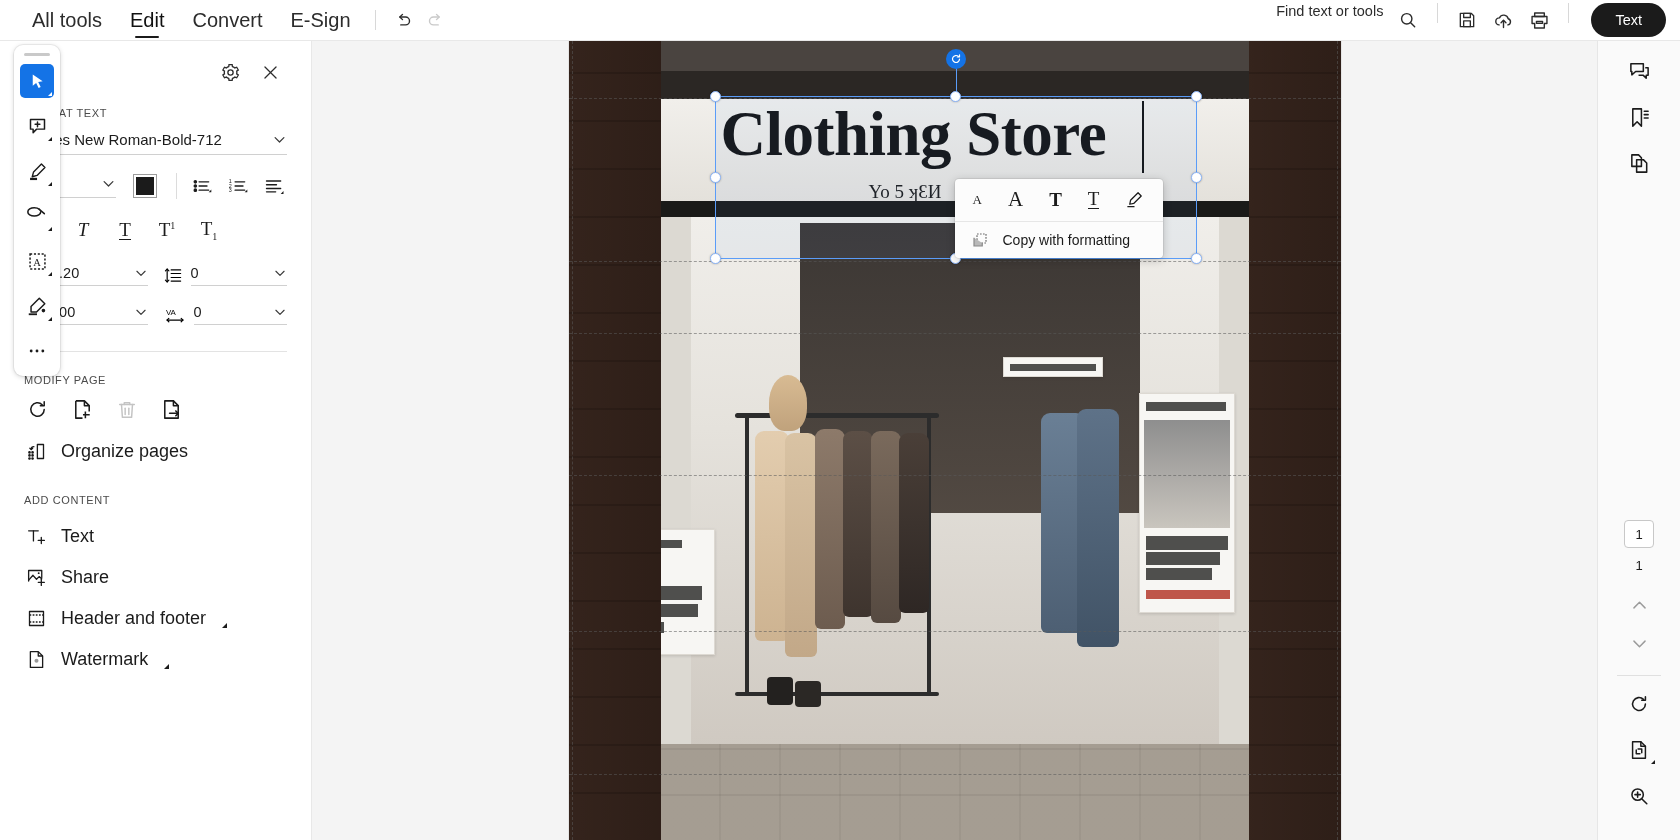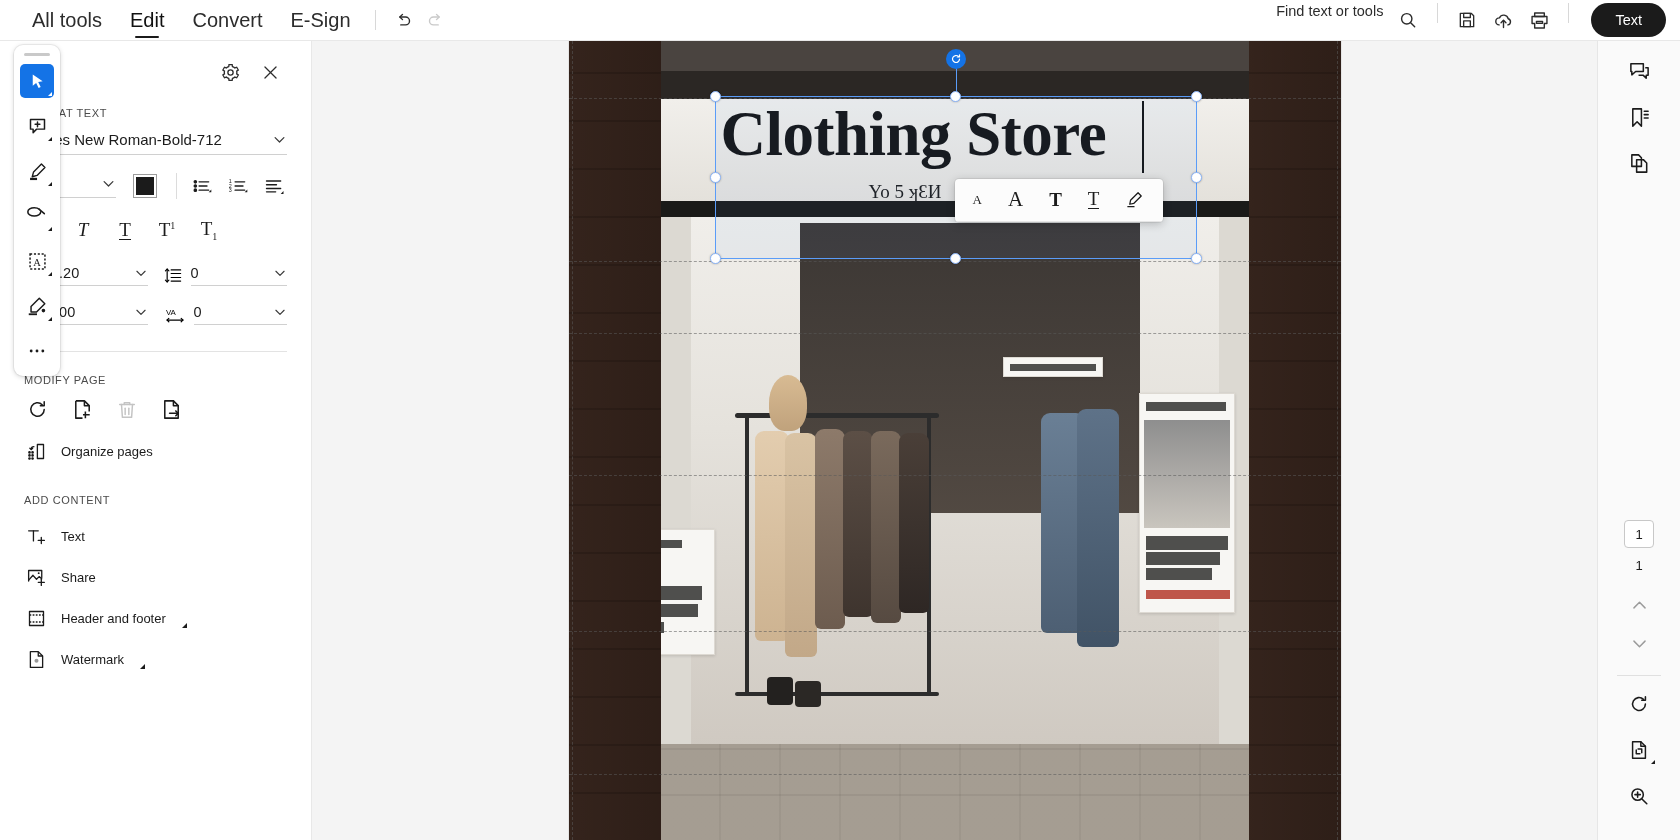--- a/index.html
+++ b/index.html
@@ -102,21 +102,21 @@
   .spin-val { font-size: 14.5px; color: #1b1b1b; }
 
   .divider { height: 1px; background: #e3e3e3; margin: 26px 0 0 0; }
 
   .modify-icons { display: flex; align-items: center; gap: 22px; margin-top: 4px; padding-left: 2px; }
   .mi { cursor: pointer; color: #1b1b1b; display: flex; }
   .mi.disabled { color: #c4c4c4; }
 
   .link-item {
     display: flex; align-items: center; gap: 14px; margin-top: 20px; cursor: pointer;
-    font-size: 13px; color: #1b1b1b; padding-left: 2px; position: relative;
+    font-size: 18px; color: #1b1b1b; padding-left: 2px; position: relative;
   }
   .caret-sm {
     width: 0; height: 0; border-left: 5px solid transparent;
     border-bottom: 5px solid #1b1b1b; margin-left: 2px; align-self: flex-end; margin-bottom: 1px;
   }
 
   
   .floatbar {
     position: absolute; left: 14px; top: 4px;
     width: 46px; background: #fff; border-radius: 9px;
@@ -737,20 +737,27 @@
             <span class="ctx-ic" style="font-size:21px;">A</span>
             <span class="ctx-ic" style="font-size:19px;font-weight:bold;">T</span>
             <span class="ctx-ic" style="font-size:19px;border-bottom:1.6px solid #1b1b1b;line-height:.95;">T</span>
             <span class="ctx-ic">
               <svg width="19" height="19" viewBox="0 0 24 24" fill="none" stroke="currentColor" stroke-width="1.6" stroke-linejoin="round">
                 <path d="M16.5 3.5l4 4-9.5 9.5-5 1 1-5z"></path>
                   <path d="M3 21h9" stroke-width="1.8"></path>
               </svg>
             </span>
           </div>
+          <div class="ctx-item">
+            <svg width="18" height="18" viewBox="0 0 24 24" fill="none" stroke="#6b6b6b" stroke-width="1.6">
+              <rect x="8" y="4" width="12" height="12" stroke-dasharray="2.2 1.8"></rect>
+              <path d="M4 9v11h11V16" fill="#b9b9b9" stroke="#8a8a8a"></path>
+            </svg>
+            <span>Copy with formatting</span>
+          </div>
         </div>
 
       </div>
     </div>
 
     <div class="rightrail">
       <div class="rr-icon">
         <svg width="23" height="23" viewBox="0 0 24 24" fill="none" stroke="currentColor" stroke-width="1.6" stroke-linejoin="round">
           <path d="M3 4h13v8H8l-4 3.5V12H3z"></path>
             <path d="M18 8h3v8h-2v3l-3-3h-5"></path>

